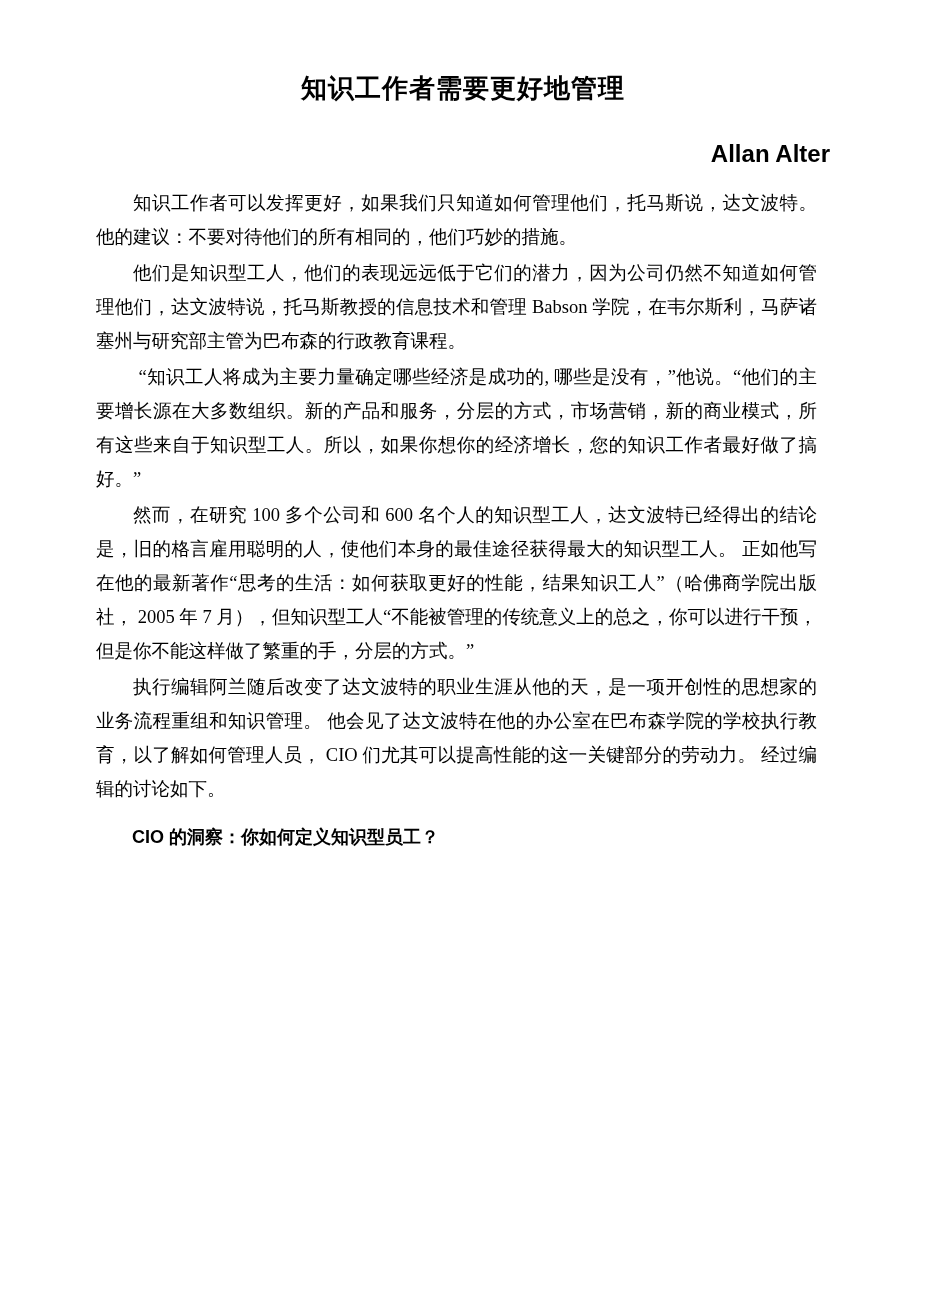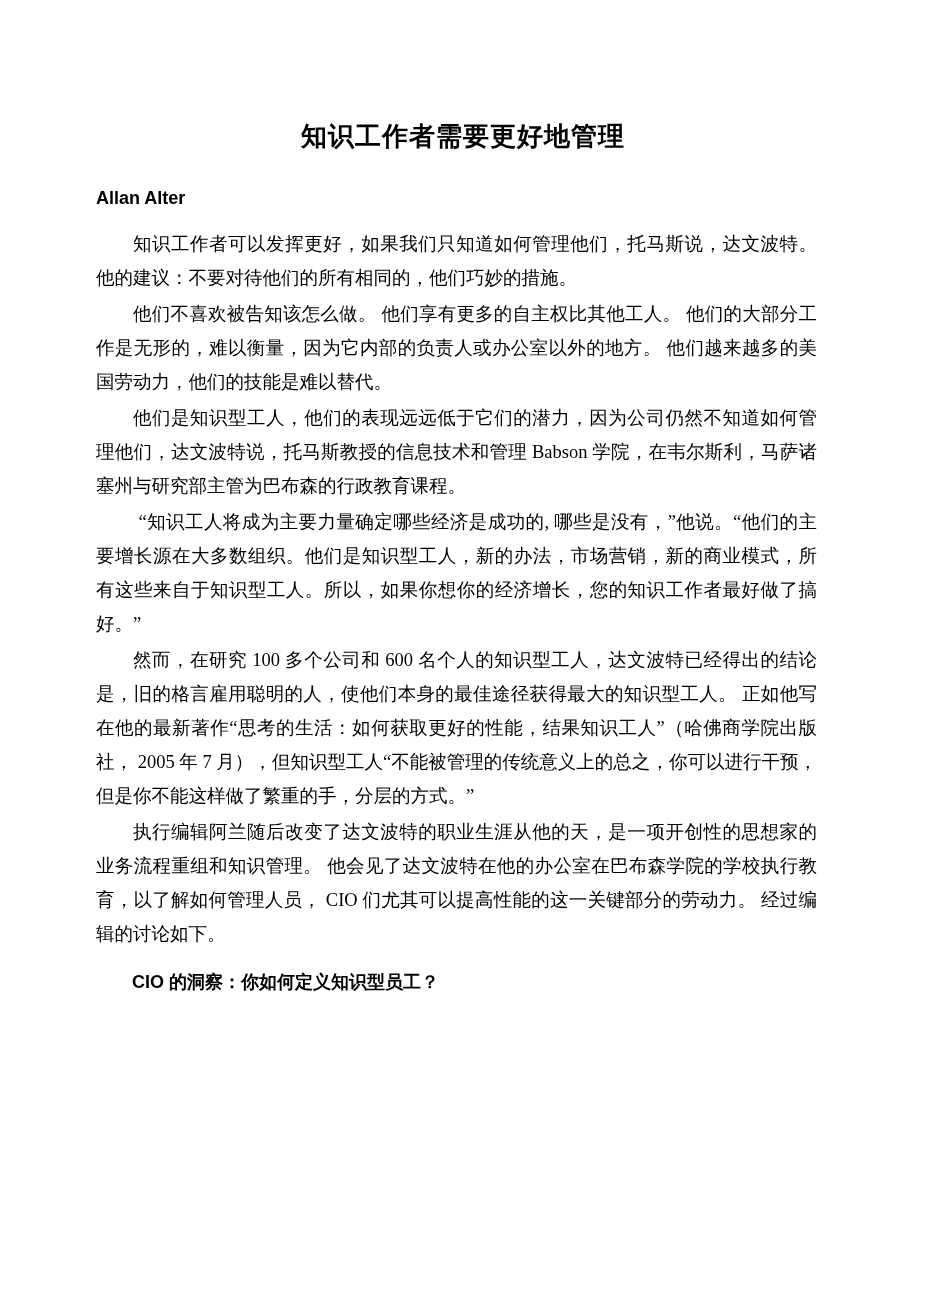--- a/index.html
+++ b/index.html
@@ -12,37 +12,37 @@
     height: 1309px;
     font-family: "Liberation Serif", "DejaVu Serif", serif;
     color: #000000;
     overflow: hidden;
   }
   .page {
     position: relative;
     width: 926px;
     height: 1309px;
     box-sizing: border-box;
-    padding: 120px 96px 60px 96px;
+    padding: 72px 96px 60px 96px;
     background: #ffffff;
   }
   .doc-title {
     font-family: "Liberation Sans", "DejaVu Sans", sans-serif;
     font-weight: bold;
     font-size: 26px;
     text-align: center;
     letter-spacing: 1px;
     margin: 0 0 34px 0;
     line-height: 1.3;
   }
   .doc-author {
     font-family: "Liberation Sans", "DejaVu Sans", sans-serif;
     font-weight: bold;
-    font-size: 18px;
-    text-align: left;
+    font-size: 24px;
+    text-align: right;
     margin: 4px 0 18px 0;
   }
   p.body-text {
     font-size: 18.5px;
     line-height: 34px;
     text-align: justify;
     text-justify: inter-ideograph;
     margin: 0 13px 2px 0;
     text-indent: 2em;
   }
@@ -61,22 +61,21 @@
 </head>
 <body>
 
 <div class="page">
 
   <h1 class="doc-title">知识工作者需要更好地管理</h1>
 
   <div class="doc-author">Allan Alter</div>
 
   <p class="body-text">知识工作者可以发挥更好，如果我们只知道如何管理他们，托马斯说，达文波特。　他的建议：不要对待他们的所有相同的，他们巧妙的措施。</p>
-  <p class="body-text">他们不喜欢被告知该怎么做。 他们享有更多的自主权比其他工人。 他们的大部分工作是无形的，难以衡量，因为它内部的负责人或办公室以外的地方。 他们越来越多的美国劳动力，他们的技能是难以替代。</p>
   <p class="body-text">他们是知识型工人，他们的表现远远低于它们的潜力，因为公司仍然不知道如何管理他们，达文波特说，托马斯教授的信息技术和管理 Babson 学院，在韦尔斯利，马萨诸塞州与研究部主管为巴布森的行政教育课程。</p>
-  <p class="body-text no-indent-extra">“知识工人将成为主要力量确定哪些经济是成功的, 哪些是没有，”他说。“他们的主要增长源在大多数组织。他们是知识型工人，新的办法，市场营销，新的商业模式，所有这些来自于知识型工人。所以，如果你想你的经济增长，您的知识工作者最好做了搞好。”</p>
+  <p class="body-text no-indent-extra">“知识工人将成为主要力量确定哪些经济是成功的, 哪些是没有，”他说。“他们的主要增长源在大多数组织。新的产品和服务，分层的方式，市场营销，新的商业模式，所有这些来自于知识型工人。所以，如果你想你的经济增长，您的知识工作者最好做了搞好。”</p>
   <p class="body-text">然而，在研究 100 多个公司和 600 名个人的知识型工人，达文波特已经得出的结论是，旧的格言雇用聪明的人，使他们本身的最佳途径获得最大的知识型工人。 正如他写在他的最新著作“思考的生活：如何获取更好的性能，结果知识工人”（哈佛商学院出版社， 2005 年 7 月），但知识型工人“不能被管理的传统意义上的总之，你可以进行干预，但是你不能这样做了繁重的手，分层的方式。”</p>
   <p class="body-text">执行编辑阿兰随后改变了达文波特的职业生涯从他的天，是一项开创性的思想家的业务流程重组和知识管理。 他会见了达文波特在他的办公室在巴布森学院的学校执行教育，以了解如何管理人员， CIO 们尤其可以提高性能的这一关键部分的劳动力。 经过编辑的讨论如下。</p>
 
   <h2 class="section-heading">CIO 的洞察：你如何定义知识型员工？</h2>
 
 
 </div>
 
 </body></html>

